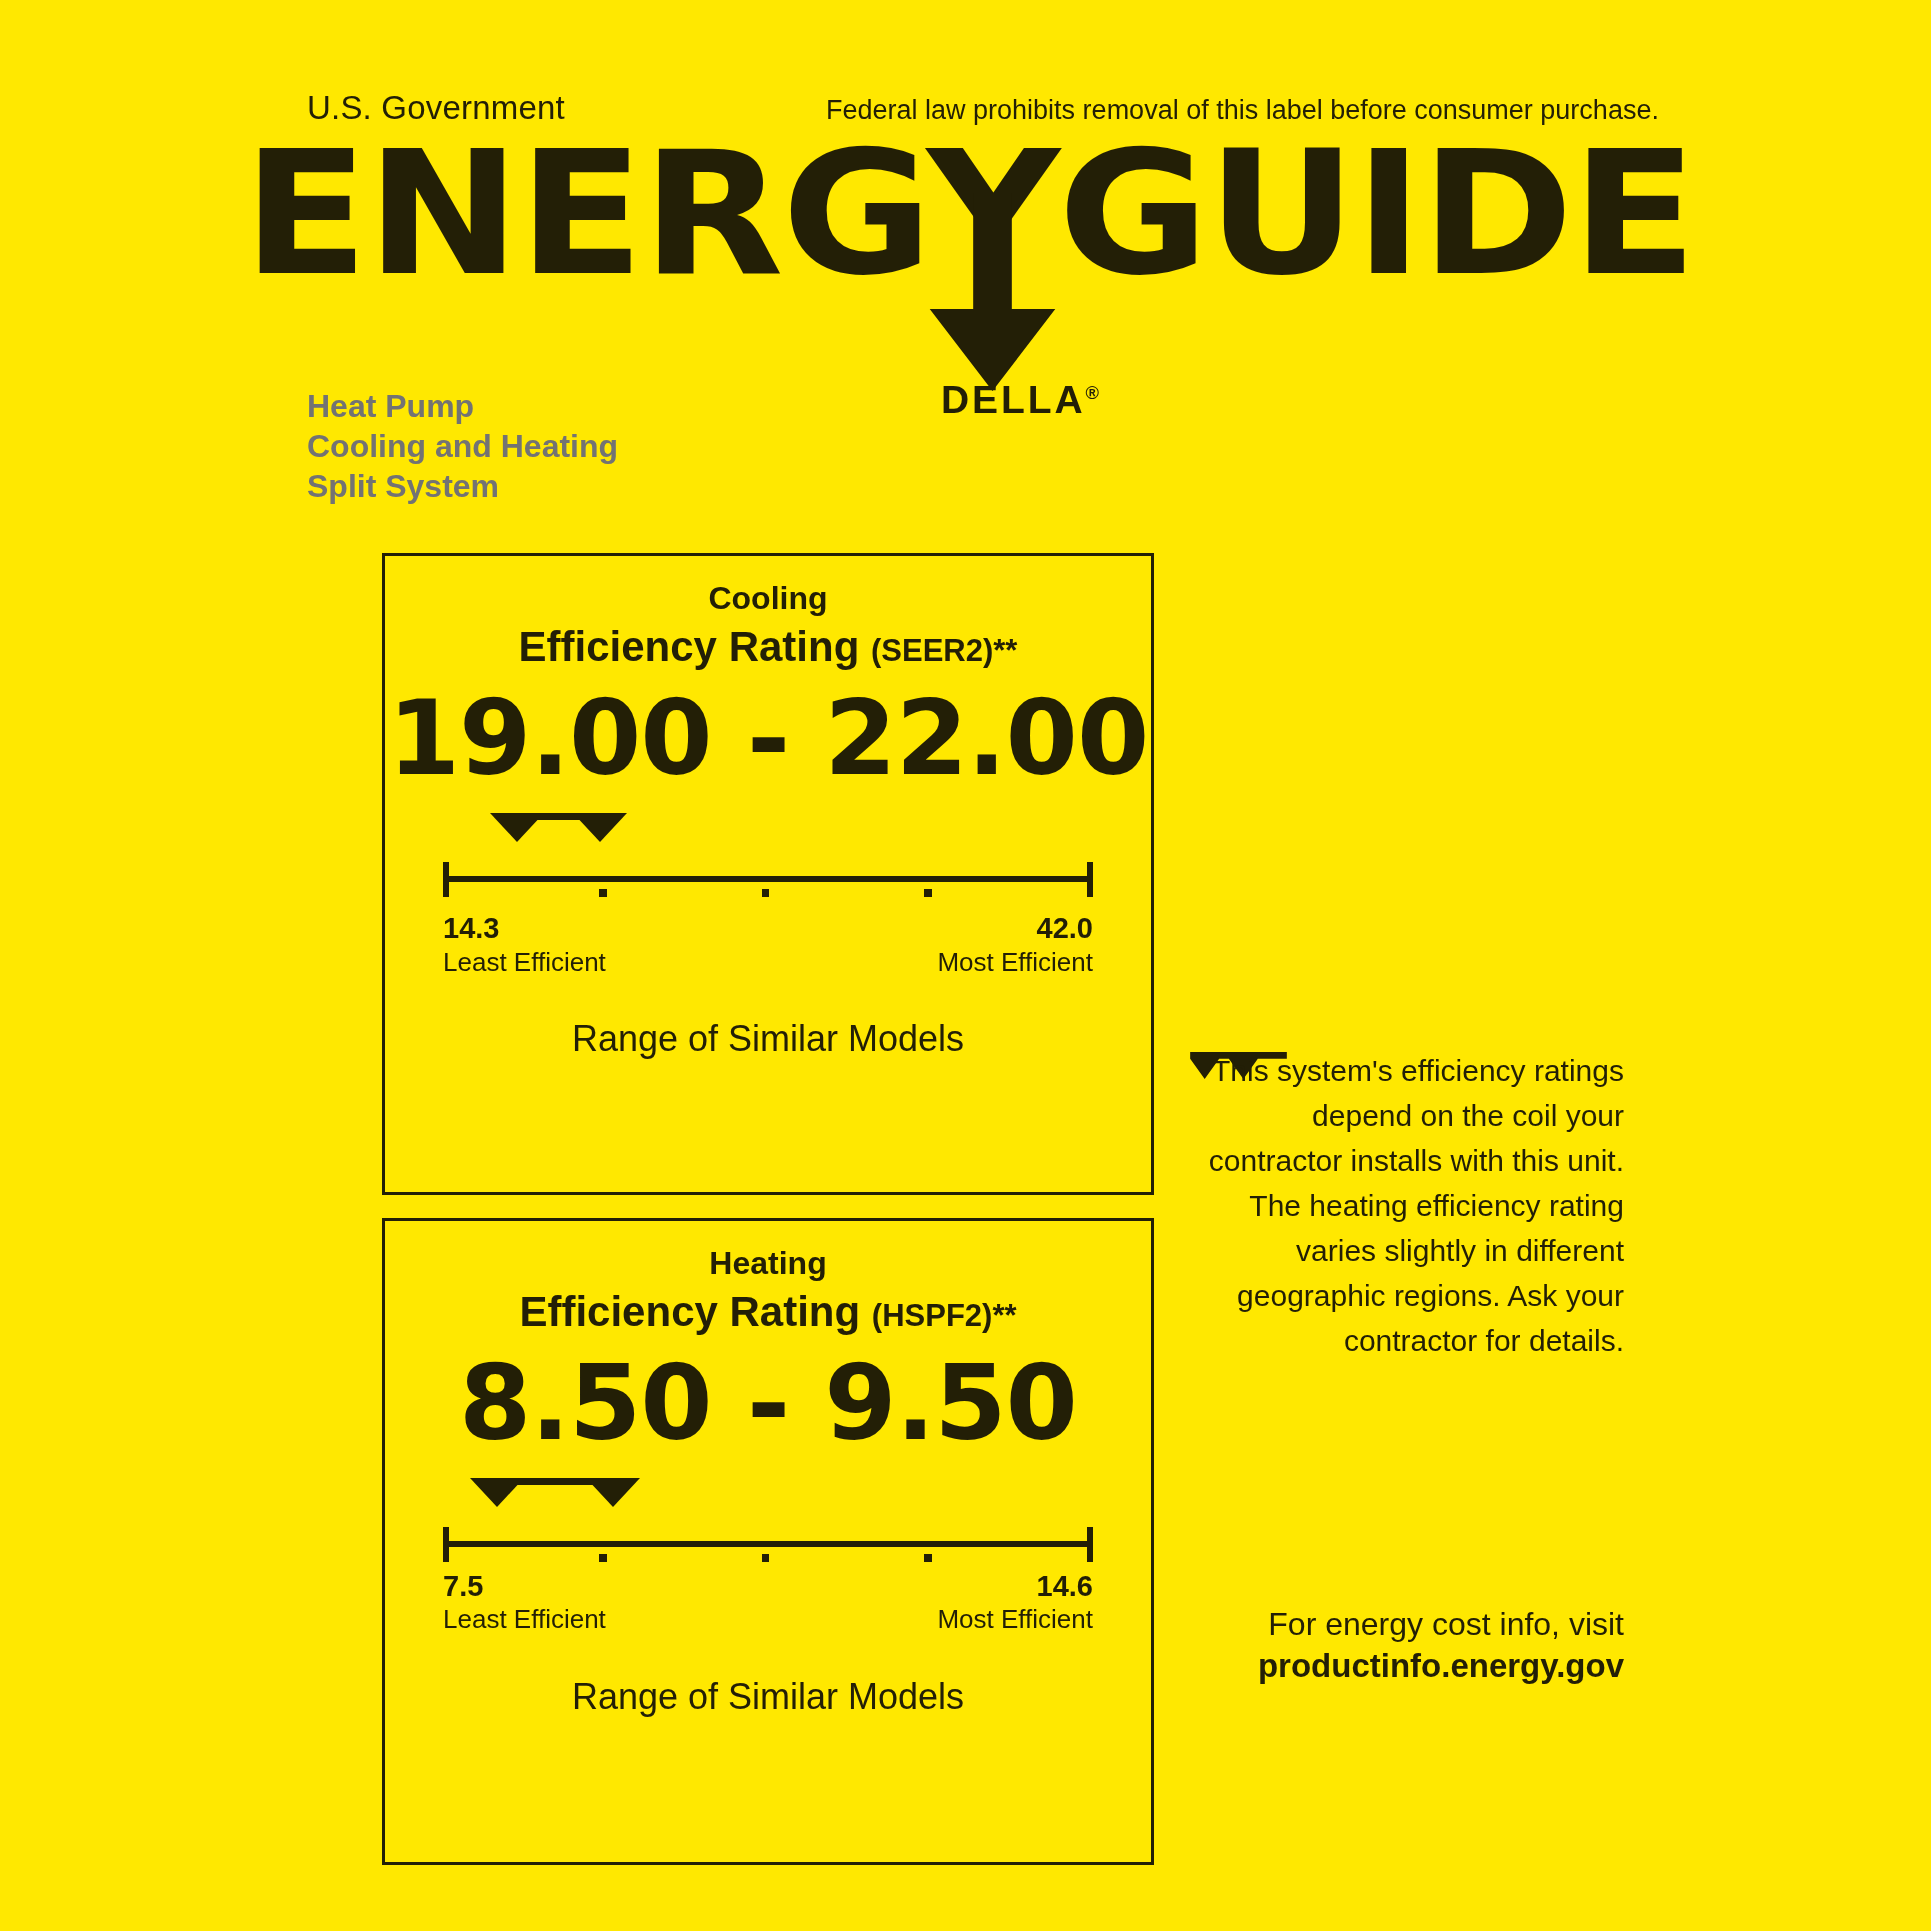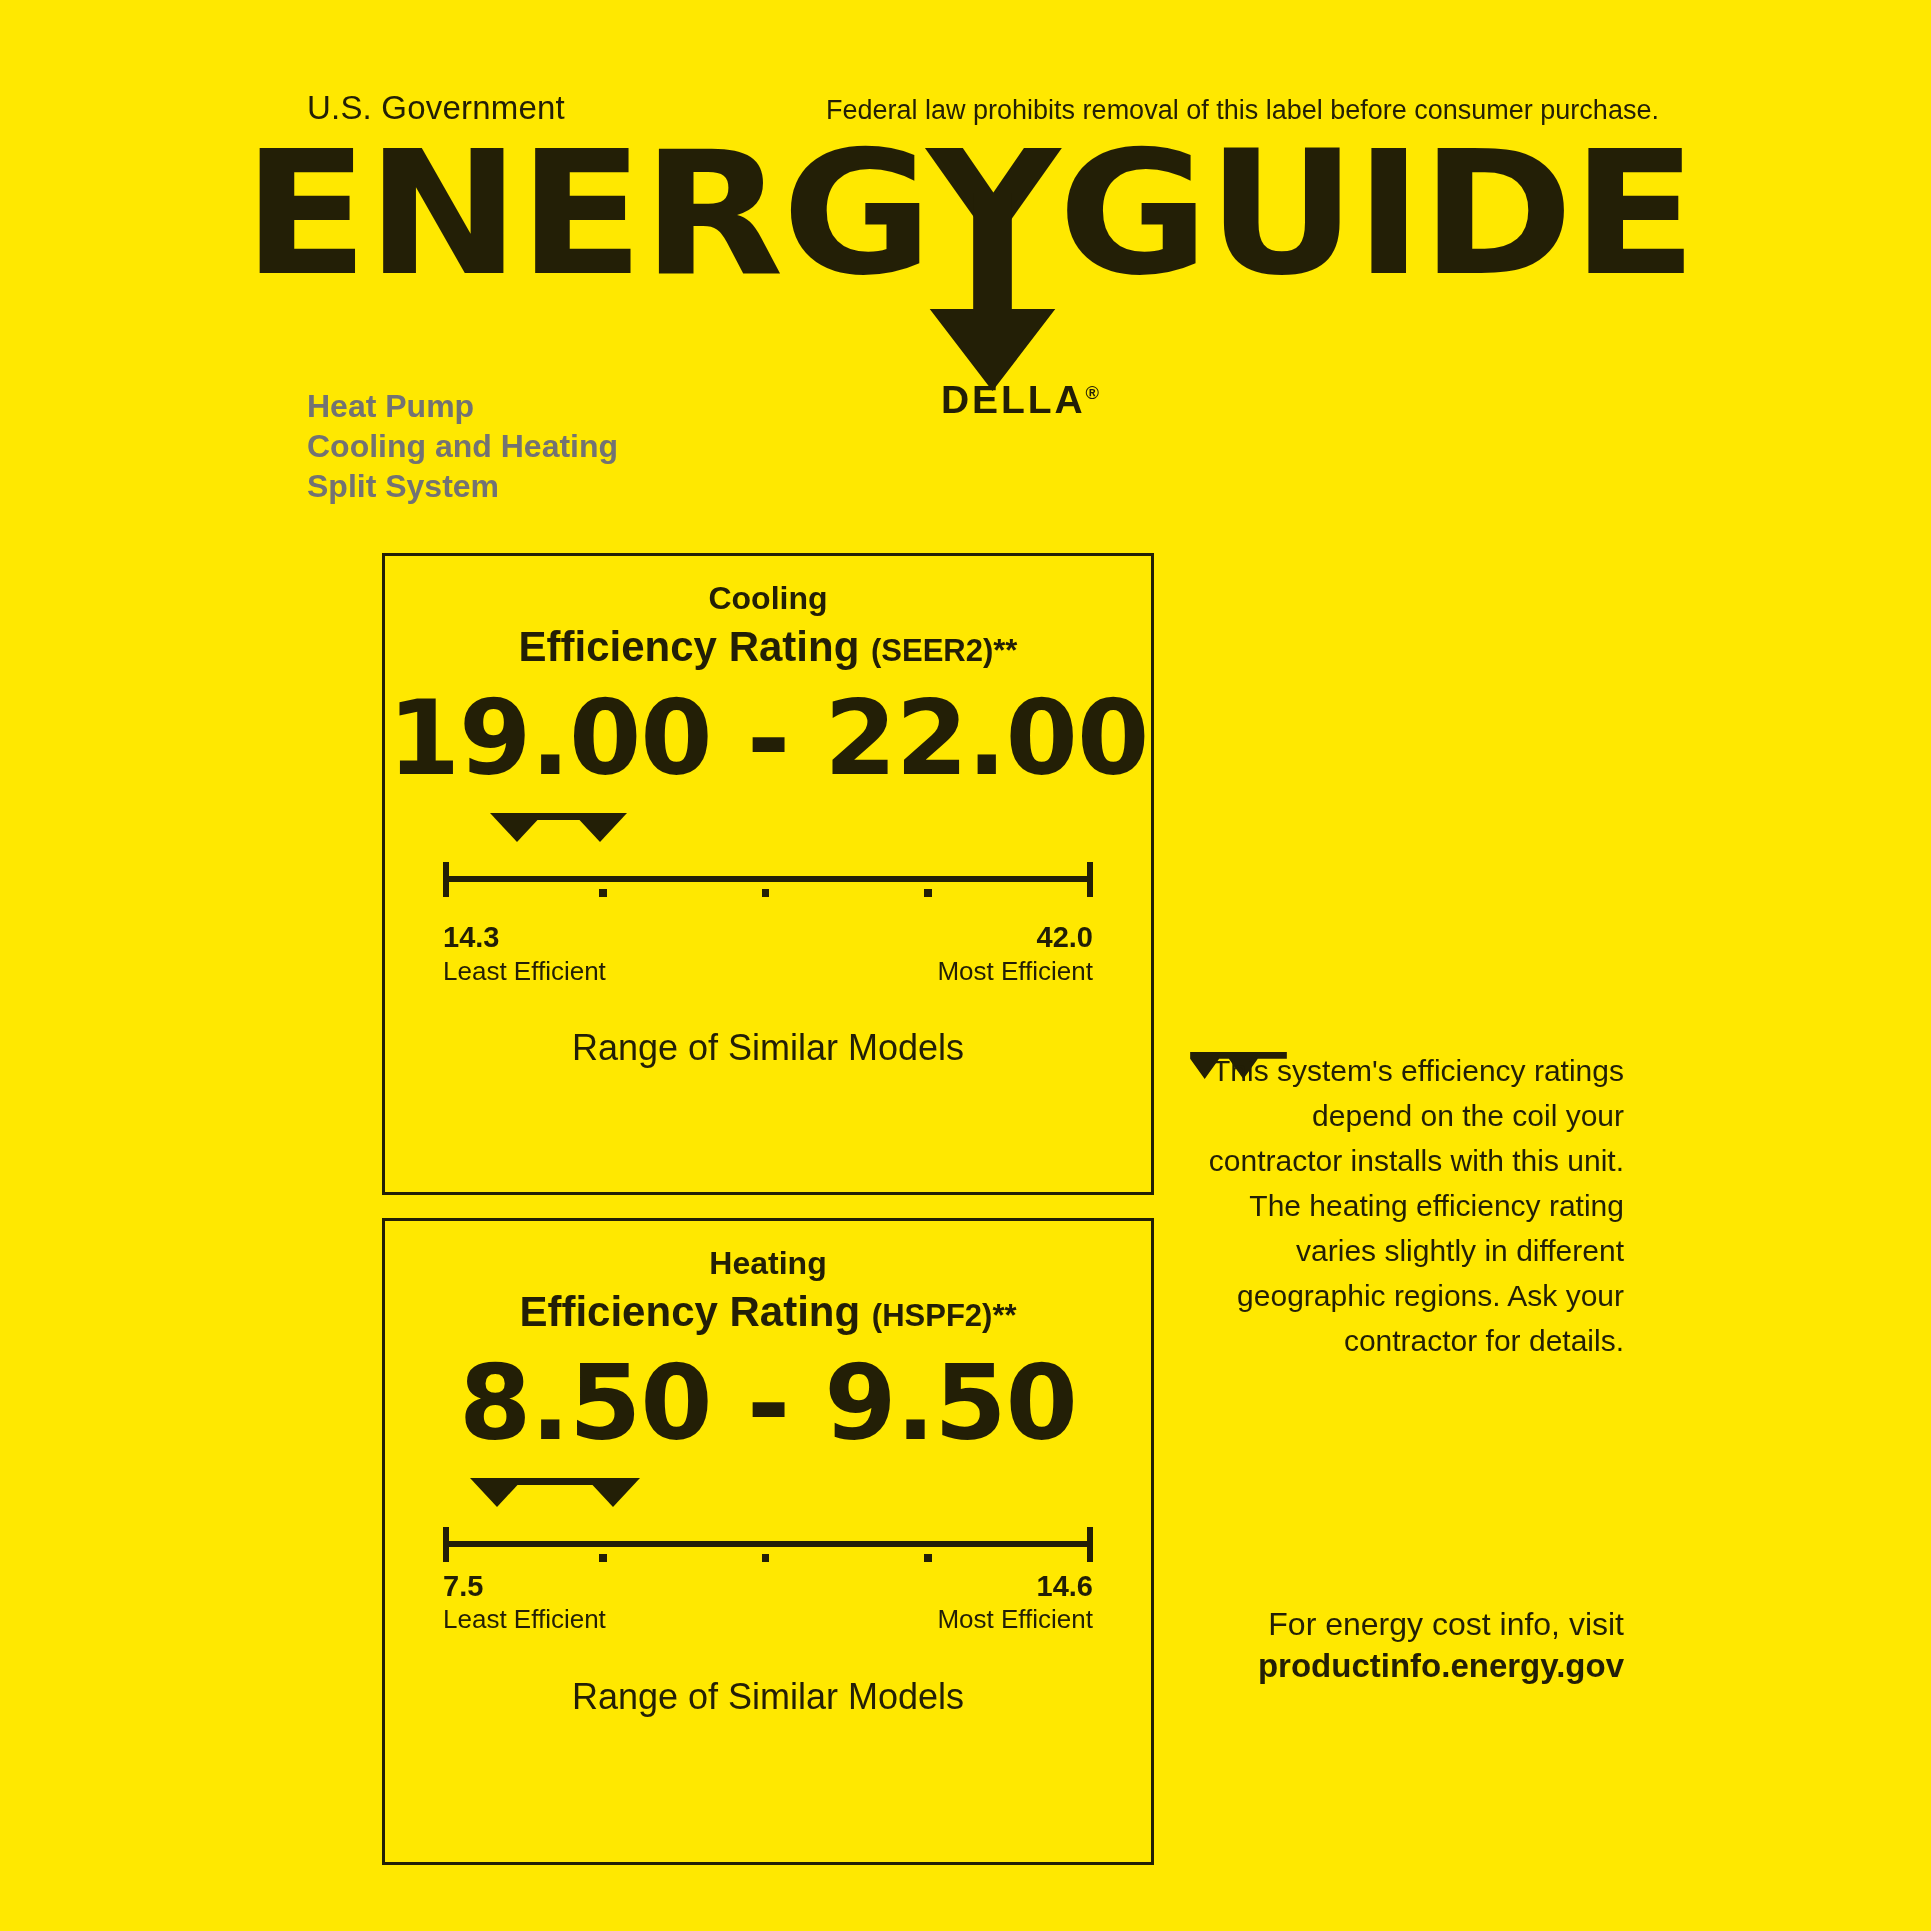--- a/index.html
+++ b/index.html
@@ -290,21 +290,21 @@
 
     <div class="scale" style="margin:13.5px 58px 0 58px;">
       <div class="scale-line"></div>
       <div class="scale-cap" style="left:0;"></div>
       <div class="scale-cap" style="right:0;"></div>
       <div class="scale-tick" style="left:24%;"></div>
       <div class="scale-tick" style="left:49%;"></div>
       <div class="scale-tick" style="left:74%;"></div>
     </div>
 
-    <div class="scale-labels" style="margin:22px 58px 0 58px;">
+    <div class="scale-labels" style="margin:13px 58px 0 58px;">
       <div class="left">
         <span>14.3</span>
         <span class="sub">Least Efficient</span>
       </div>
       <div class="right">
         <span>42.0</span>
         <span class="sub">Most Efficient</span>
       </div>
     </div>
 

